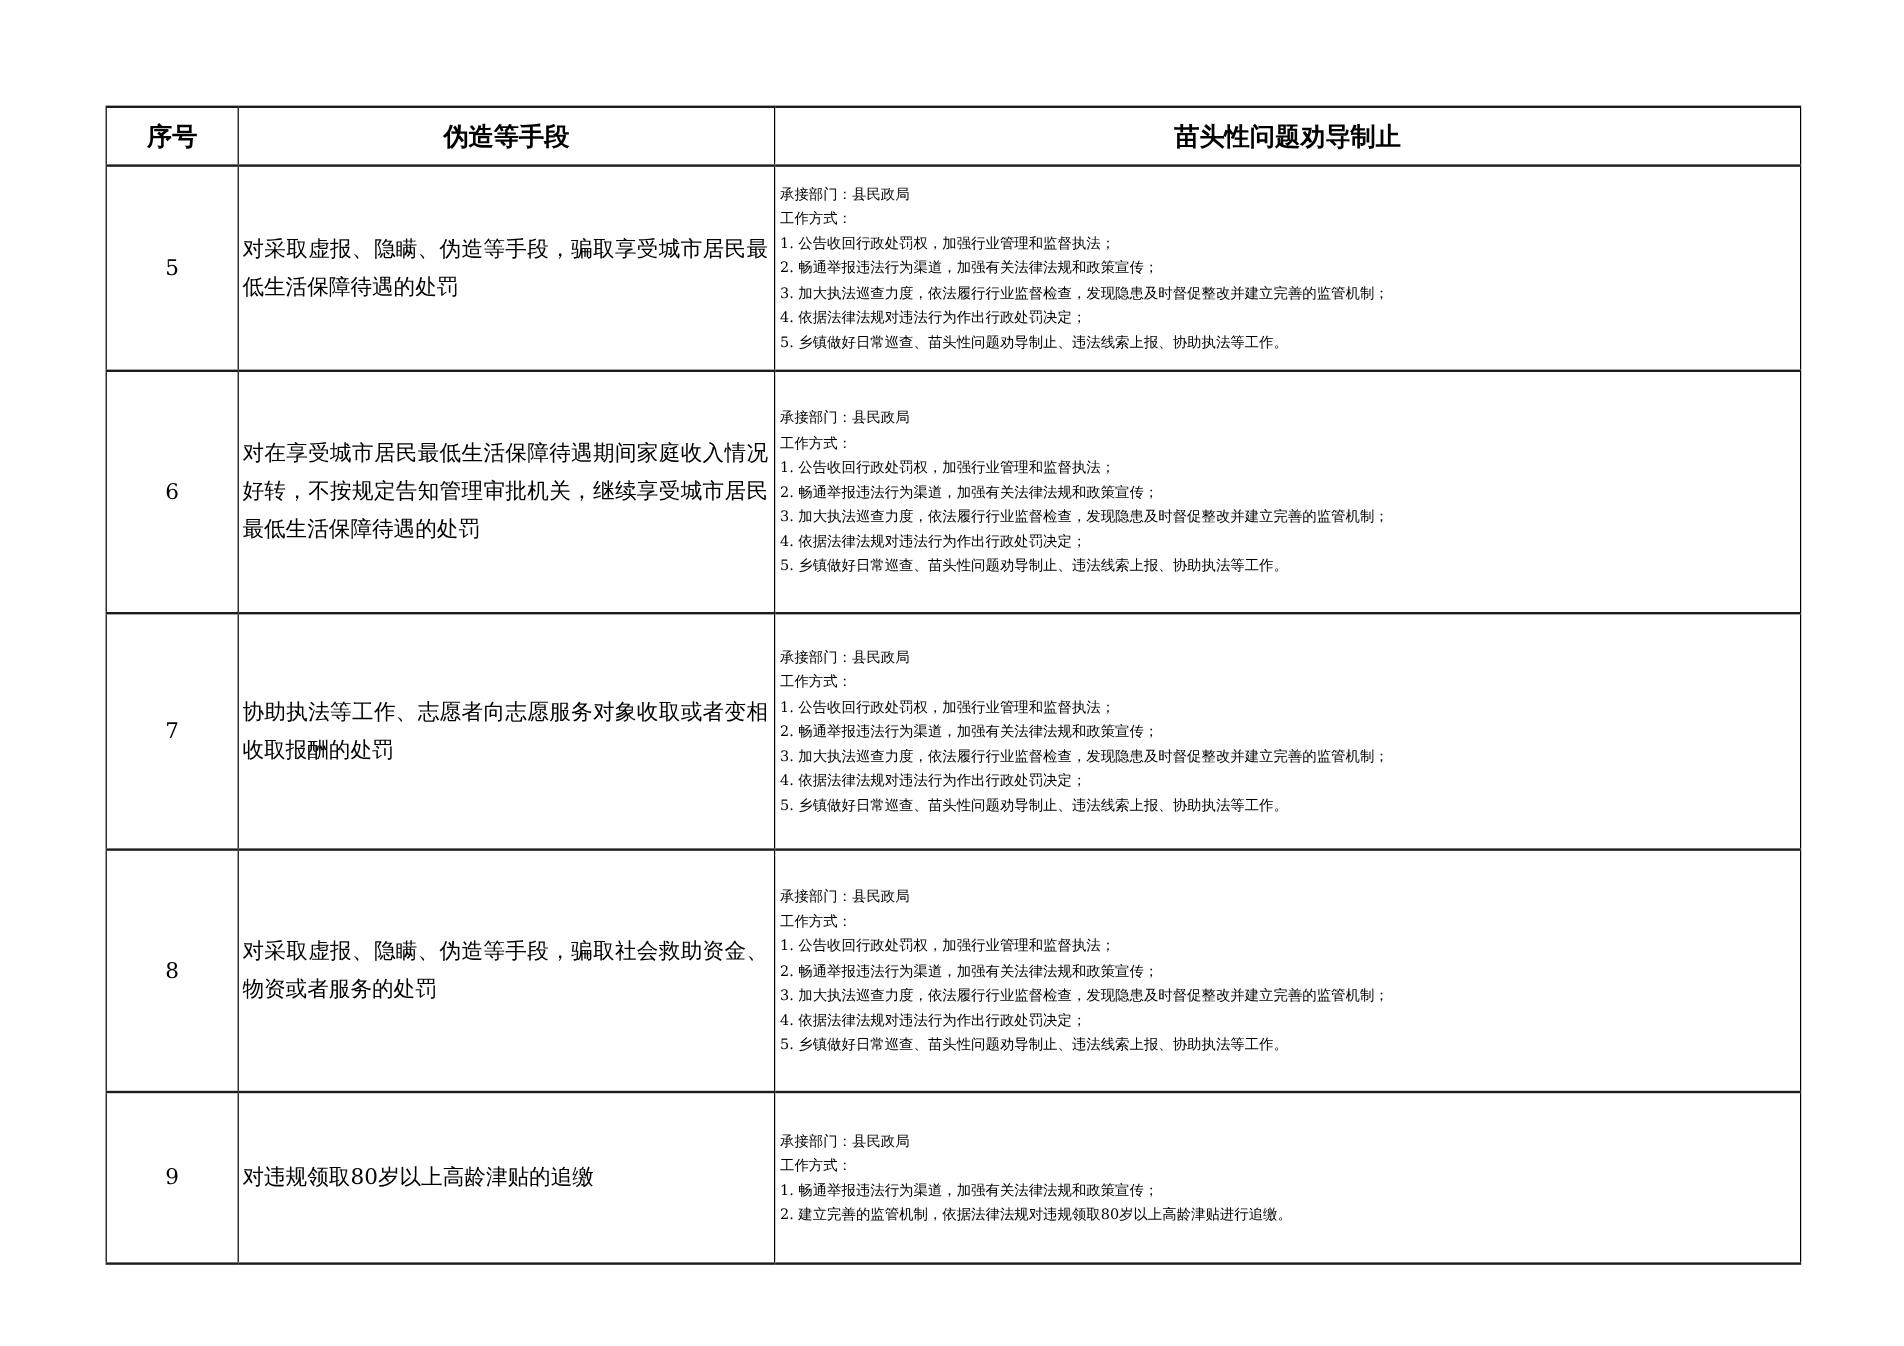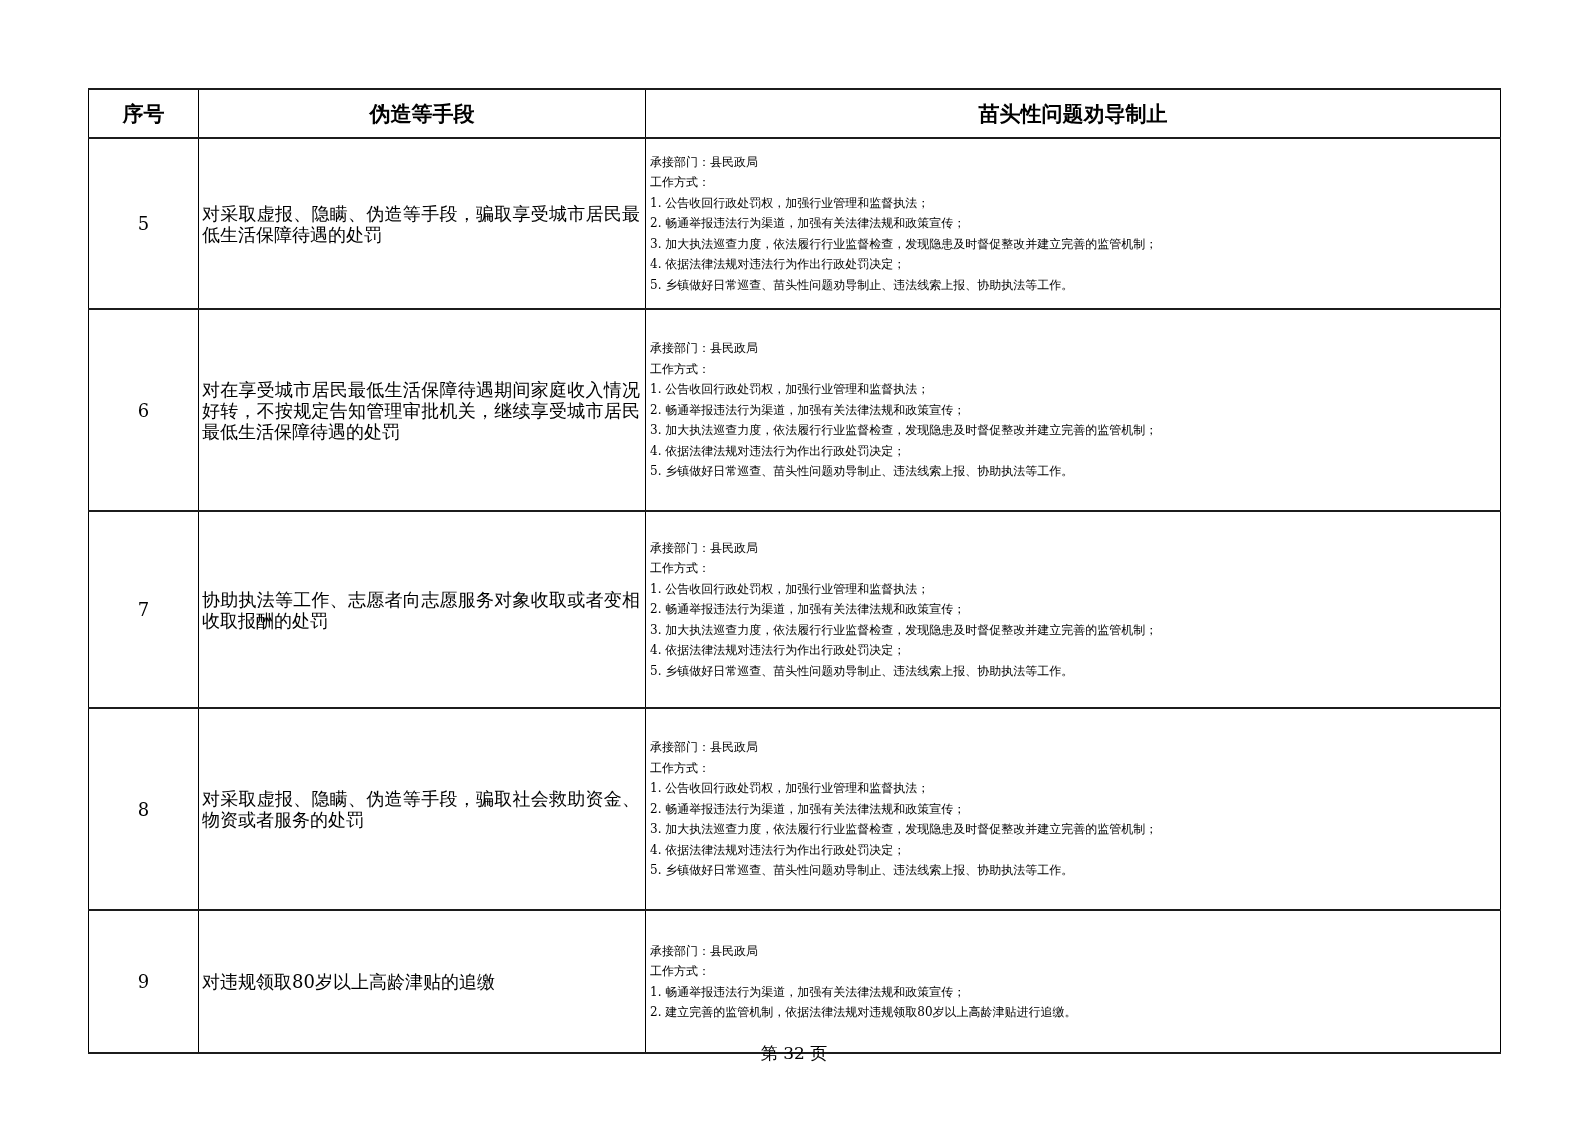--- a/index.html
+++ b/index.html
@@ -45,21 +45,21 @@
     text-align: center;
     padding: 0;
   }
   td.cell-num {
     text-align: center;
     font-size: 18px;
     padding: 0;
   }
   td.cell-item {
     font-size: 18px;
-    line-height: 21px;
+    line-height: 32px;
     text-align: justify;
     text-justify: inter-character;
     padding: 2px 5px 2px 3px;
   }
   td.cell-dept {
     font-size: 12px;
     line-height: 20.5px;
     padding: 2px 6px 2px 4px;
   }
   tr.row-h5 { height: 171px; }
@@ -159,15 +159,14 @@
           <div>承接部门：县民政局</div>
           <div>工作方式：</div>
           <div>1. 畅通举报违法行为渠道，加强有关法律法规和政策宣传；</div>
           <div>2. 建立完善的监管机制，依据法律法规对违规领取80岁以上高龄津贴进行追缴。</div>
         </td>
       </tr>
 
     </tbody>
   </table>
 
-  <div class="footer">第 32 页</div>
 
 </div>
 
 </body></html>

